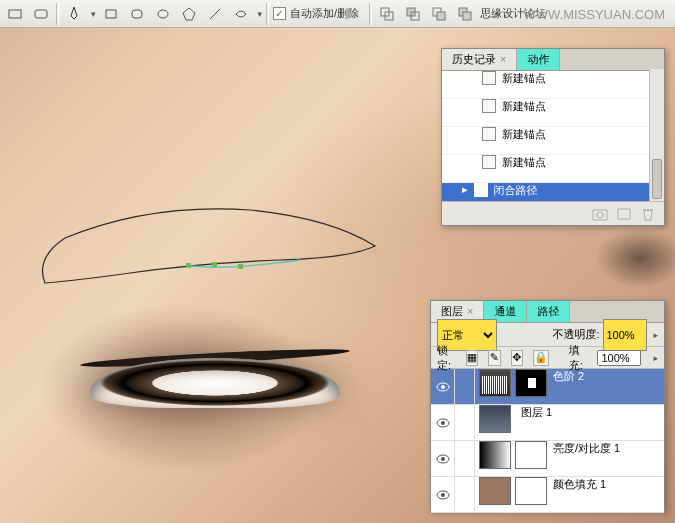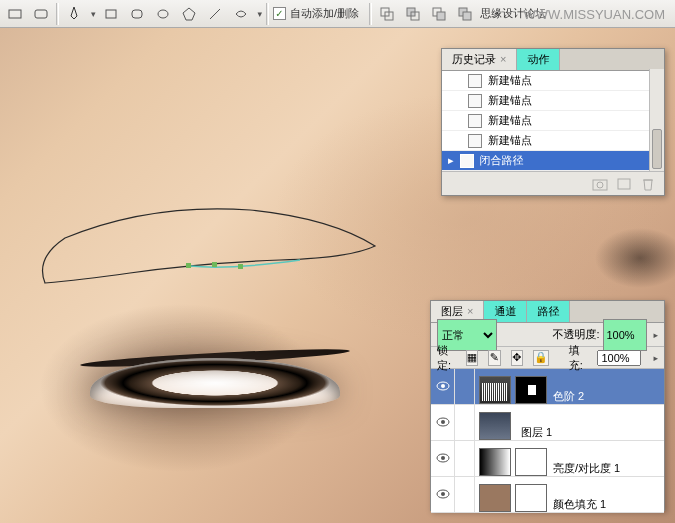--- a/index.html
+++ b/index.html
@@ -17,37 +17,37 @@
 .eye{position:absolute;top:300px;left:70px;width:290px;height:140px}
 .eye .lid{position:absolute;top:30px;left:20px;width:250px;height:50px;border-radius:60% 60% 40% 40%/80% 80% 30% 30%;background:radial-gradient(ellipse at center,#fff 0%,#f5ebe3 35%,#5e4838 36%,#2a1e14 48%,#000 52%,#2a1e14 56%,#5e4838 62%,#f5ebe3 65%,#e8d5c5 90%);box-shadow:inset 0 8px 15px rgba(0,0,0,.5),0 0 30px rgba(80,60,50,.5)}
 .eye::before{content:'';position:absolute;top:25px;left:10px;width:270px;height:10px;background:#1a1410;border-radius:50%;transform:rotate(-3deg)}
 .panel{position:absolute;background:#e8e6e1;border:1px solid #888;box-shadow:2px 2px 6px rgba(0,0,0,.3)}
 .history{top:48px;right:10px;width:224px}
 .tabs{display:flex;background:#d4d0c8;border-bottom:1px solid #999}
 .tab{padding:3px 10px;background:#e8e6e1;border-right:1px solid #aaa;cursor:pointer}
 .tab.inactive{background:#5eead4}
 .tab .x{margin-left:4px;color:#888}
 .panel-body{background:#fff;max-height:130px;overflow:hidden}
-.row{display:flex;align-items:center;height:20px;padding:0 6px;gap:6px;border-bottom:1px solid #eee}
+.row{display:flex;align-items:flex-start;height:28px;padding:0 20px;gap:6px;border-bottom:1px solid #eee}
 .row.sel{background:#3d6fcc;color:#fff}
 .row-ico{width:14px;height:14px;border:1px solid #888;background:#f8f8f8;flex-shrink:0}
 .row.sel .row-ico{border-color:#fff}
 .panel-foot{height:24px;background:#e8e6e1;border-top:1px solid #bbb;display:flex;align-items:center;justify-content:flex-end;gap:8px;padding:0 8px}
 .foot-ico{width:16px;height:14px;opacity:.4}
 .scroll{position:absolute;top:20px;right:0;bottom:24px;width:15px;background:#e8e6e1;border-left:1px solid #bbb}
 .scroll .thumb{position:absolute;left:2px;right:2px;top:2px;height:40px;background:#cdc9c1;border:1px solid #999;border-radius:2px}
 .layers-panel{top:300px;right:10px;width:235px;bottom:12px}
 .opts{display:flex;align-items:center;height:24px;padding:0 6px;gap:4px;border-bottom:1px solid #bbb;background:#e8e6e1}
-.opts select,.opts input{font-size:11px;height:32px;border:1px solid #888;background:#86efac}
+.opts select,.opts input{font-size:11px;height:32px;border:1px solid #888;background:#fde047}
 .opts select{width:60px}
 .pct{width:44px;padding:0 2px}
 .lock-row{display:flex;align-items:center;height:22px;padding:0 6px;gap:10px;border-bottom:1px solid #bbb;background:#e8e6e1}
 .mini-ico{width:16px;height:16px;border:1px solid #aaa;background:#f4f2ee;display:flex;align-items:center;justify-content:center}
 .layer-list{background:#fff;overflow:hidden}
-.layer{display:flex;align-items:flex-end;height:36px;border-bottom:1px solid #ddd}
+.layer{display:flex;align-items:flex-start;height:36px;border-bottom:1px solid #ddd}
 .layer.sel{background:#5b7fbf;color:#fff}
 .vis{width:24px;height:36px;border-right:1px solid #ddd;display:flex;align-items:center;justify-content:center}
 .link{width:20px;height:36px;border-right:1px solid #ddd}
 .thumb-box{width:32px;height:28px;border:1px solid #666;margin:0 4px;background:#888;flex-shrink:0}
 .mask-box{width:32px;height:28px;border:1px solid #666;background:#000;position:relative;flex-shrink:0}
 .mask-box::after{content:'';position:absolute;top:8px;left:12px;width:8px;height:10px;background:#fff}
 .layer-name{margin-left:6px;flex:1}
 .histo{background:linear-gradient(#4a4a4a,#2a2a2a);position:relative}
 .histo::after{content:'';position:absolute;left:2px;right:2px;bottom:2px;height:18px;background:repeating-linear-gradient(90deg,#fff 0,#fff 1px,transparent 1px,transparent 2px)}
 .photo-thumb{background:linear-gradient(#3a4558,#6a7588)}

